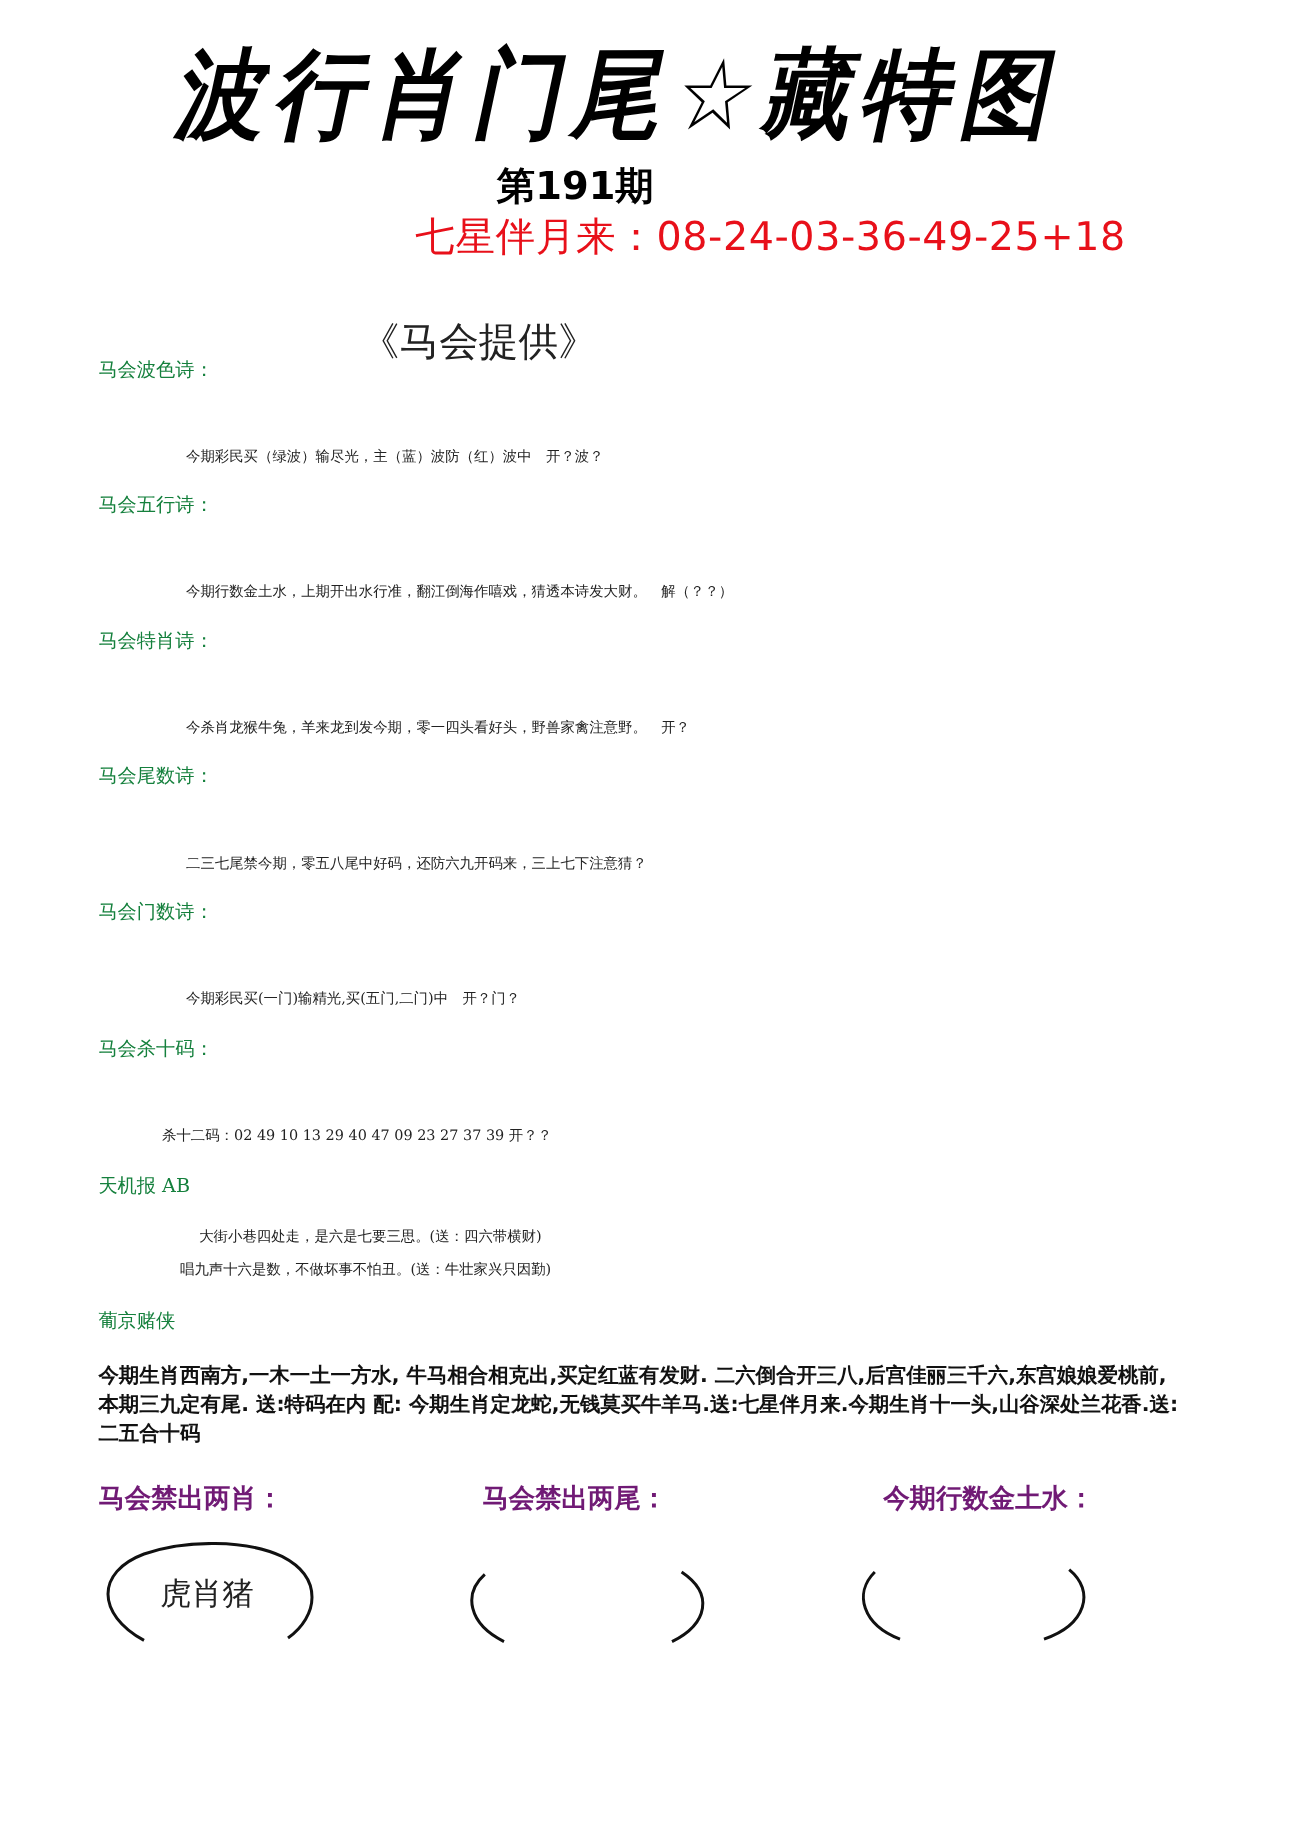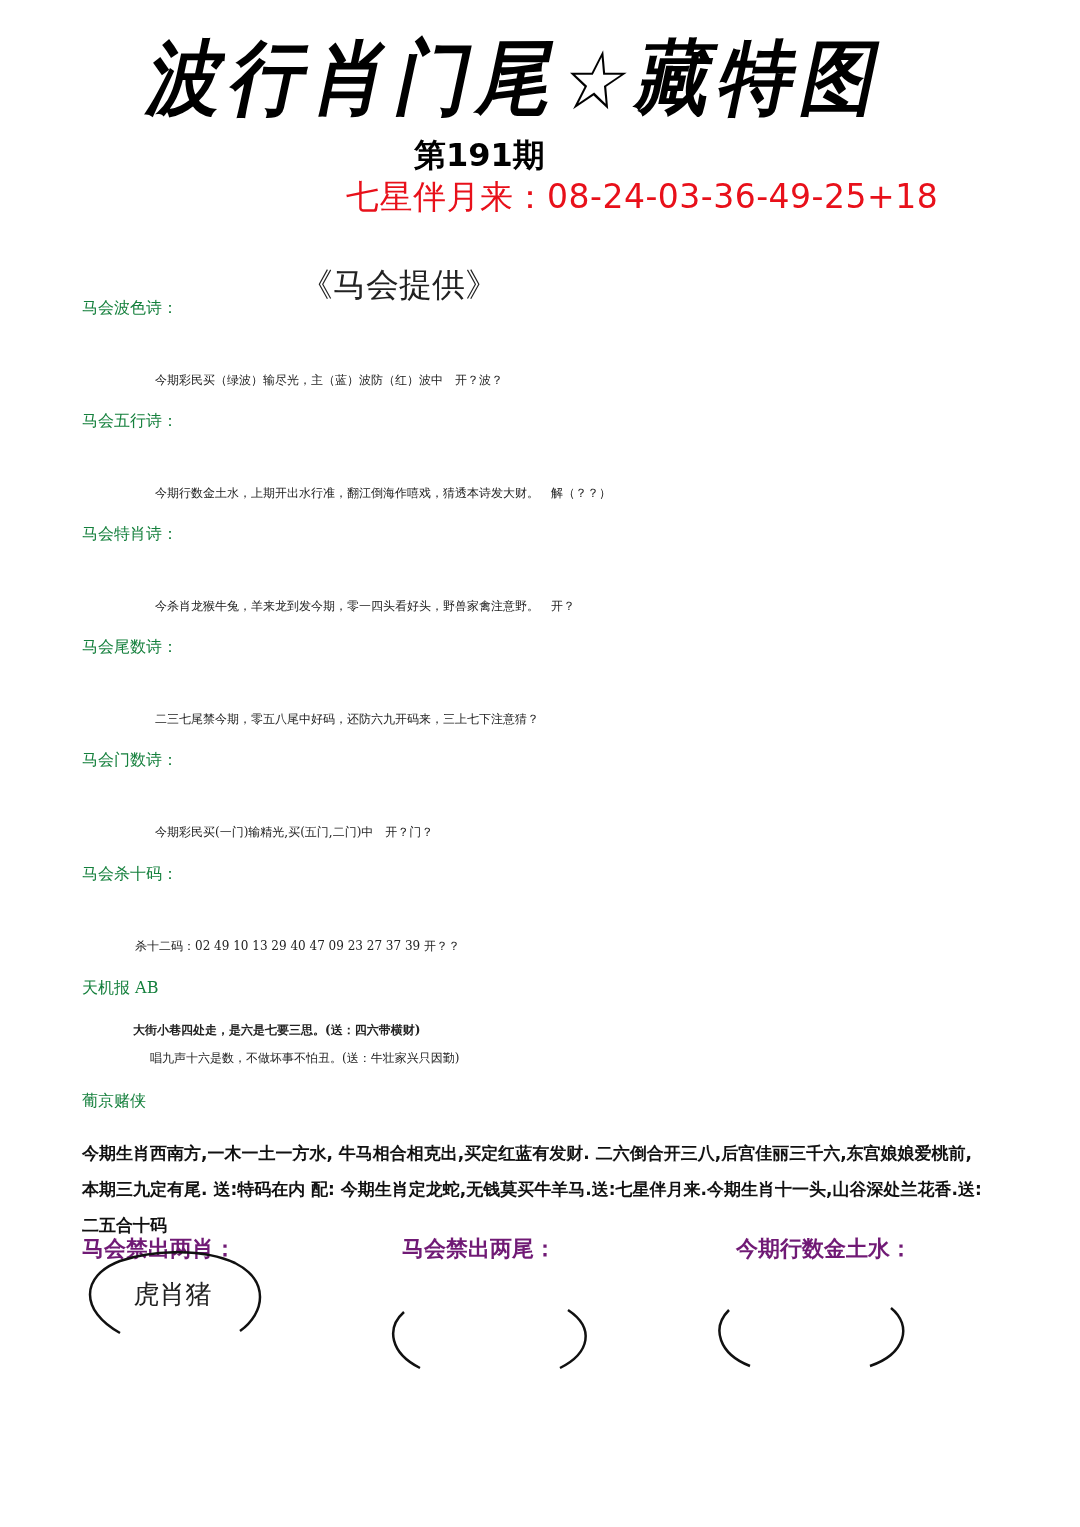--- a/index.html
+++ b/index.html
@@ -21,21 +21,21 @@
   }
   .result {
     left: 346px; top: 175px; font-family: "DejaVu Sans", sans-serif;
     font-size: 33px; color: #e8101a; white-space: nowrap; letter-spacing: 0.5px;
   }
   .provider { left: 300px; top: 236px; font-size: 33px; color: #222; margin-top: 27px; }
   .sec-title { left: 82px; font-size: 16px; color: #15803d; }
   .poem { font-size: 12px; color: #222; white-space: nowrap; }
   .para {
     left: 82px; top: 1135px; width: 900px; font-family: "DejaVu Sans", sans-serif;
-    font-size: 17px; line-height: 36px; color: #111; font-weight: bold;
+    font-size: 17px; line-height: 24px; color: #111; font-weight: bold;
   }
   .label3 { font-family: "DejaVu Sans", sans-serif; font-weight: bold; font-size: 22px; color: #701a75; }
   .oval-box { position: absolute; }
   .oval-text {
     position: absolute; left: 0; right: 0; text-align: center; font-size: 26px; color: #222;
   }
 </style>
 </head>
 <body>
 
@@ -71,31 +71,31 @@
 <div class="abs sec-title" style="top:637px">马会尾数诗：</div>
 <div class="abs poem" style="left:155px;top:711px">二三七尾禁今期，零五八尾中好码，还防六九开码来，三上七下注意猜？</div>
 
 <div class="abs sec-title" style="top:750px">马会门数诗：</div>
 <div class="abs poem" style="left:155px;top:824px">今期彩民买(一门)输精光,买(五门,二门)中　开？门？</div>
 
 <div class="abs sec-title" style="top:864px">马会杀十码：</div>
 <div class="abs poem" style="left:135px;top:938px">杀十二码：02 49 10 13 29 40 47 09 23 27 37 39 开？？</div>
 
 <div class="abs sec-title" style="top:978px">天机报 AB</div>
-<div class="abs poem" style="left:133px;top:1022px;font-weight:bold">大街小巷四处走，是六是七要三思。(送：四六带横财)</div>
+<div class="abs poem" style="left:166px;top:1022px;font-weight:normal">大街小巷四处走，是六是七要三思。(送：四六带横财)</div>
 <div class="abs poem" style="left:150px;top:1050px">唱九声十六是数，不做坏事不怕丑。(送：牛壮家兴只因勤)</div>
 
 <div class="abs sec-title" style="top:1091px">葡京赌侠</div>
 <div class="abs para">今期生肖西南方,一木一土一方水, 牛马相合相克出,买定红蓝有发财. 二六倒合开三八,后宫佳丽三千六,东宫娘娘爱桃前,本期三九定有尾. 送:特码在内 配: 今期生肖定龙蛇,无钱莫买牛羊马.送:七星伴月来.今期生肖十一头,山谷深处兰花香.送:二五合十码</div>
 
 <div class="abs label3" style="left:82px;top:1234px">马会禁出两肖：</div>
 <div class="abs label3" style="left:402px;top:1234px">马会禁出两尾：</div>
 <div class="abs label3" style="left:736px;top:1234px">今期行数金土水：</div>
 
-<div class="oval-box" style="left:80px;top:1251px;width:185px;height:85px">
+<div class="oval-box" style="left:80px;top:1285px;width:185px;height:85px">
   <svg width="185" height="85">
     <path d="M40 82 C 0 60, 0 25, 40 10 C 75 -2, 125 -2, 155 12 C 190 30, 185 62, 160 80" fill="none" stroke="#111" stroke-width="2.5"></path>
   </svg>
   <div class="oval-text" style="top:26px">虎肖猪</div>
 </div>
 
 <div class="oval-box" style="left:390px;top:1308px;width:205px;height:62px">
   <svg width="205" height="62">
     <path d="M14 4 C -4 20, 0 45, 30 60" fill="none" stroke="#111" stroke-width="2.5"></path>
     <path d="M178 2 C 205 20, 200 45, 170 60" fill="none" stroke="#111" stroke-width="2.5"></path>

